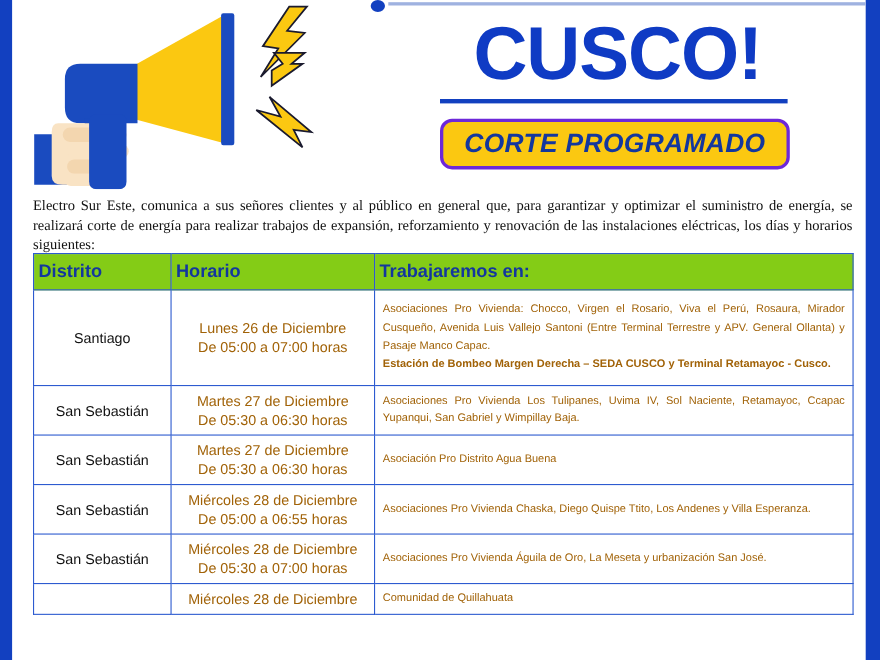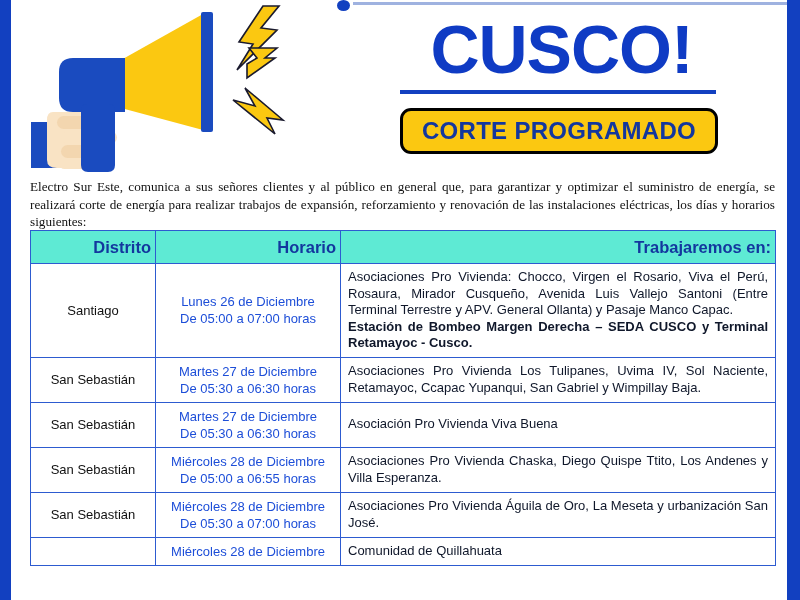--- a/index.html
+++ b/index.html
@@ -25,23 +25,23 @@
 
   
   .title{
     position:absolute;left:383px;top:12px;width:335px;
     text-align:center;color:#0F3BC4;
     font-size:68px;font-weight:bold;letter-spacing:-1px;line-height:74px;
   }
   .title-underline{position:absolute;left:389px;top:90px;width:316px;height:4px;background:#1240C0;}
   .badge{
     position:absolute;left:389px;top:108px;width:312px;height:40px;
-    background:#FBC811;border:3px solid #000000;border-radius:11px;
+    background:#FBC811;border:3px solid #6d28d9;border-radius:11px;
     display:flex;align-items:center;justify-content:center;
-    color:#13379E;font-size:24px;font-weight:bold;letter-spacing:.3px;
+    color:#13379E;font-size:24px;font-weight:bold;letter-spacing:.3px;font-style:italic;
   }
 
   
   .intro{
     position:absolute;left:30px;top:178px;width:745px;
     font-size:13.2px;line-height:17.5px;color:#111;
     text-align:justify;
     font-family:Liberation Serif, serif;
   }
 
@@ -49,28 +49,28 @@
   table.sched{
     position:absolute;left:30px;top:230px;width:745px;
     border-collapse:collapse;table-layout:fixed;
   }
   table.sched td,table.sched th{
     border:1.6px solid #2D5BD0;
     vertical-align:middle;
     padding:5px 7px;
   }
   table.sched thead th{
-    background:#5eead4;color:#13379E;
-    font-size:16.5px;font-weight:bold;text-align:right;
+    background:#84cc16;color:#13379E;
+    font-size:16.5px;font-weight:bold;text-align:left;
     padding:4px 4px;height:24px;
   }
   col.c-dist{width:125px;} col.c-hor{width:185px;} col.c-trab{width:435px;}
   td.dist{text-align:center;font-size:13px;color:#111;margin-top:44px;}
-  td.hor{text-align:center;font-size:13px;color:#1d4ed8;line-height:17px;}
-  td.trab{text-align:justify;font-size:13px;color:#0f172a;line-height:16.5px;}
+  td.hor{text-align:center;font-size:13px;color:#a16207;line-height:17px;}
+  td.trab{text-align:justify;font-size:10px;color:#a16207;line-height:16.5px;}
   td.trab .bold{font-weight:bold;}
   .r-pad-lg td{height:76px;}
 </style>
 </head>
 <body>
 
 <div id="page">
 
   <div class="edge-left"></div>
   <div class="edge-right"></div>
@@ -140,21 +140,21 @@
             <div>De 05:30 a 06:30 horas</div>
           </td>
           <td class="trab"><span>Asociaciones Pro Vivienda Los Tulipanes, Uvima IV, Sol Naciente, Retamayoc, Ccapac Yupanqui,  San Gabriel y Wimpillay Baja.</span></td>
         </tr>
         <tr>
           <td class="dist">San Sebastián</td>
           <td class="hor">
             <div>Martes 27 de Diciembre</div>
             <div>De 05:30 a 06:30 horas</div>
           </td>
-          <td class="trab"><span>Asociación Pro Vivienda Viva Buena</span></td>
+          <td class="trab"><span>Asociación Pro Distrito Agua Buena</span></td>
         </tr>
         <tr>
           <td class="dist">San Sebastián</td>
           <td class="hor">
             <div>Miércoles 28 de Diciembre</div>
             <div>De 05:00 a 06:55 horas</div>
           </td>
           <td class="trab"><span>Asociaciones Pro Vivienda Chaska, Diego Quispe Ttito, Los Andenes y Villa Esperanza.</span></td>
         </tr>
         <tr>

